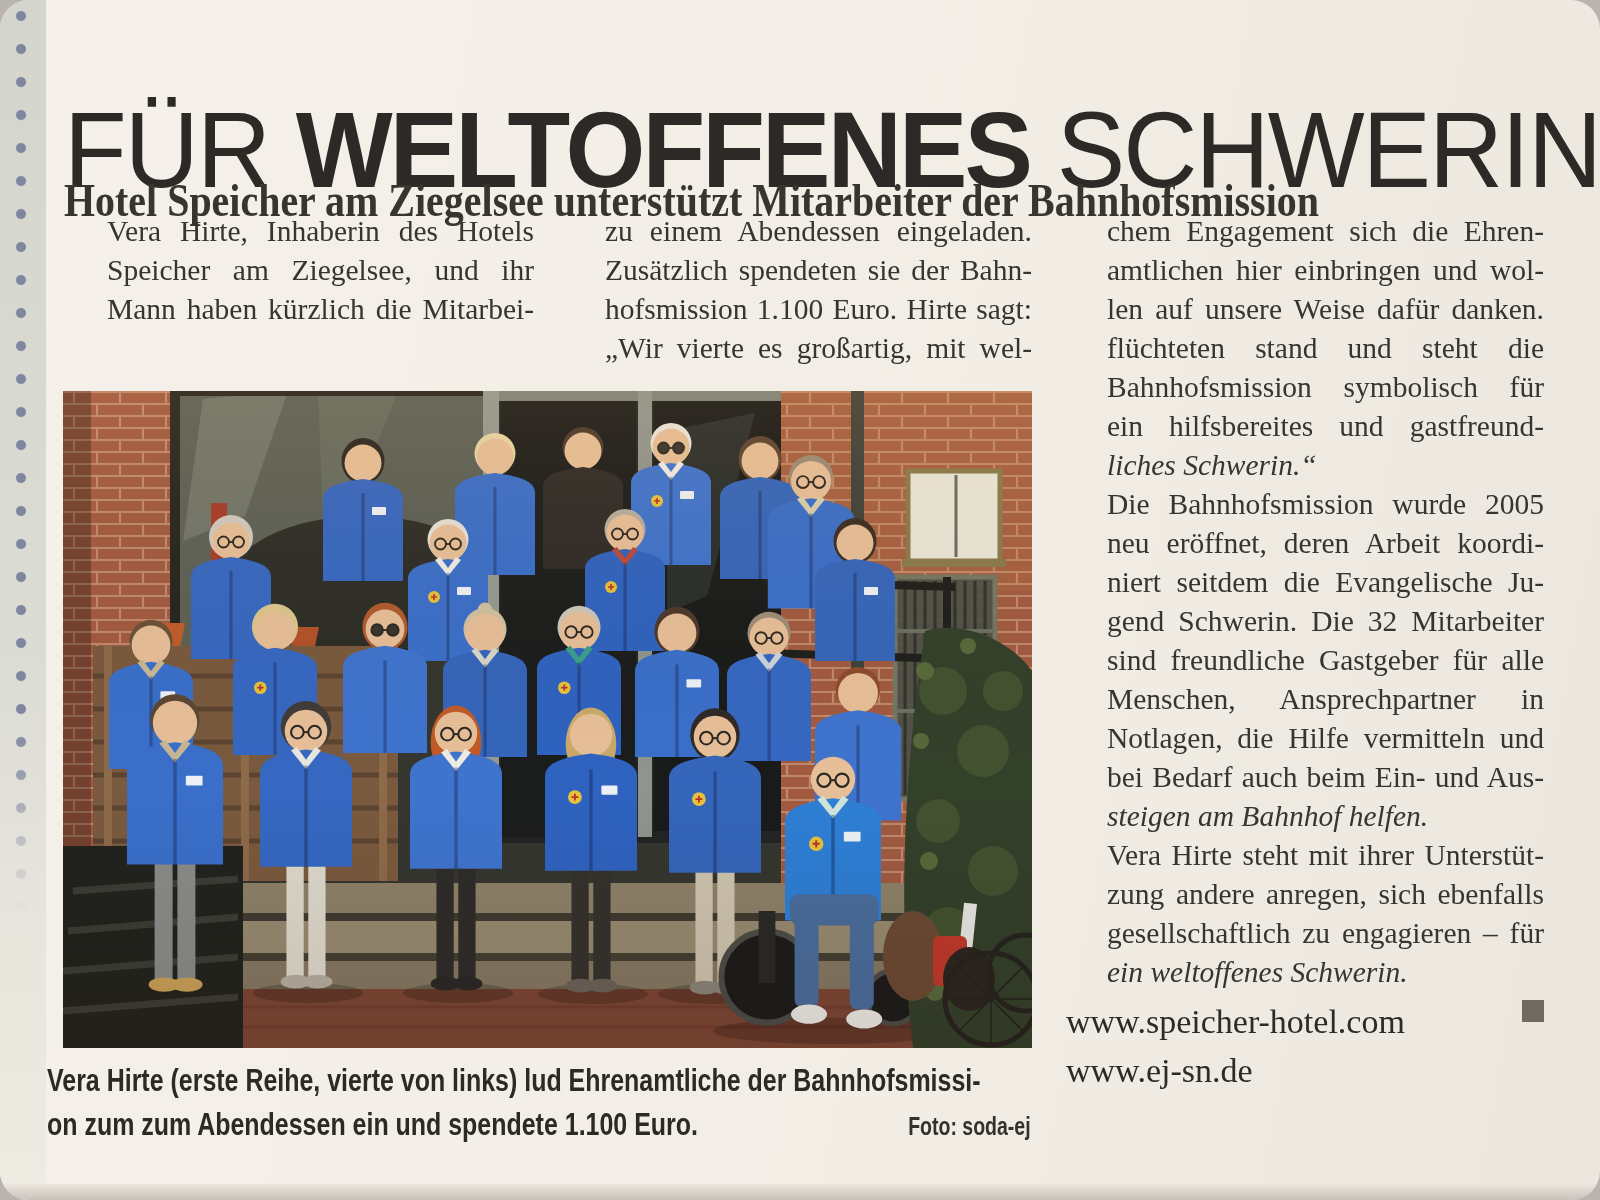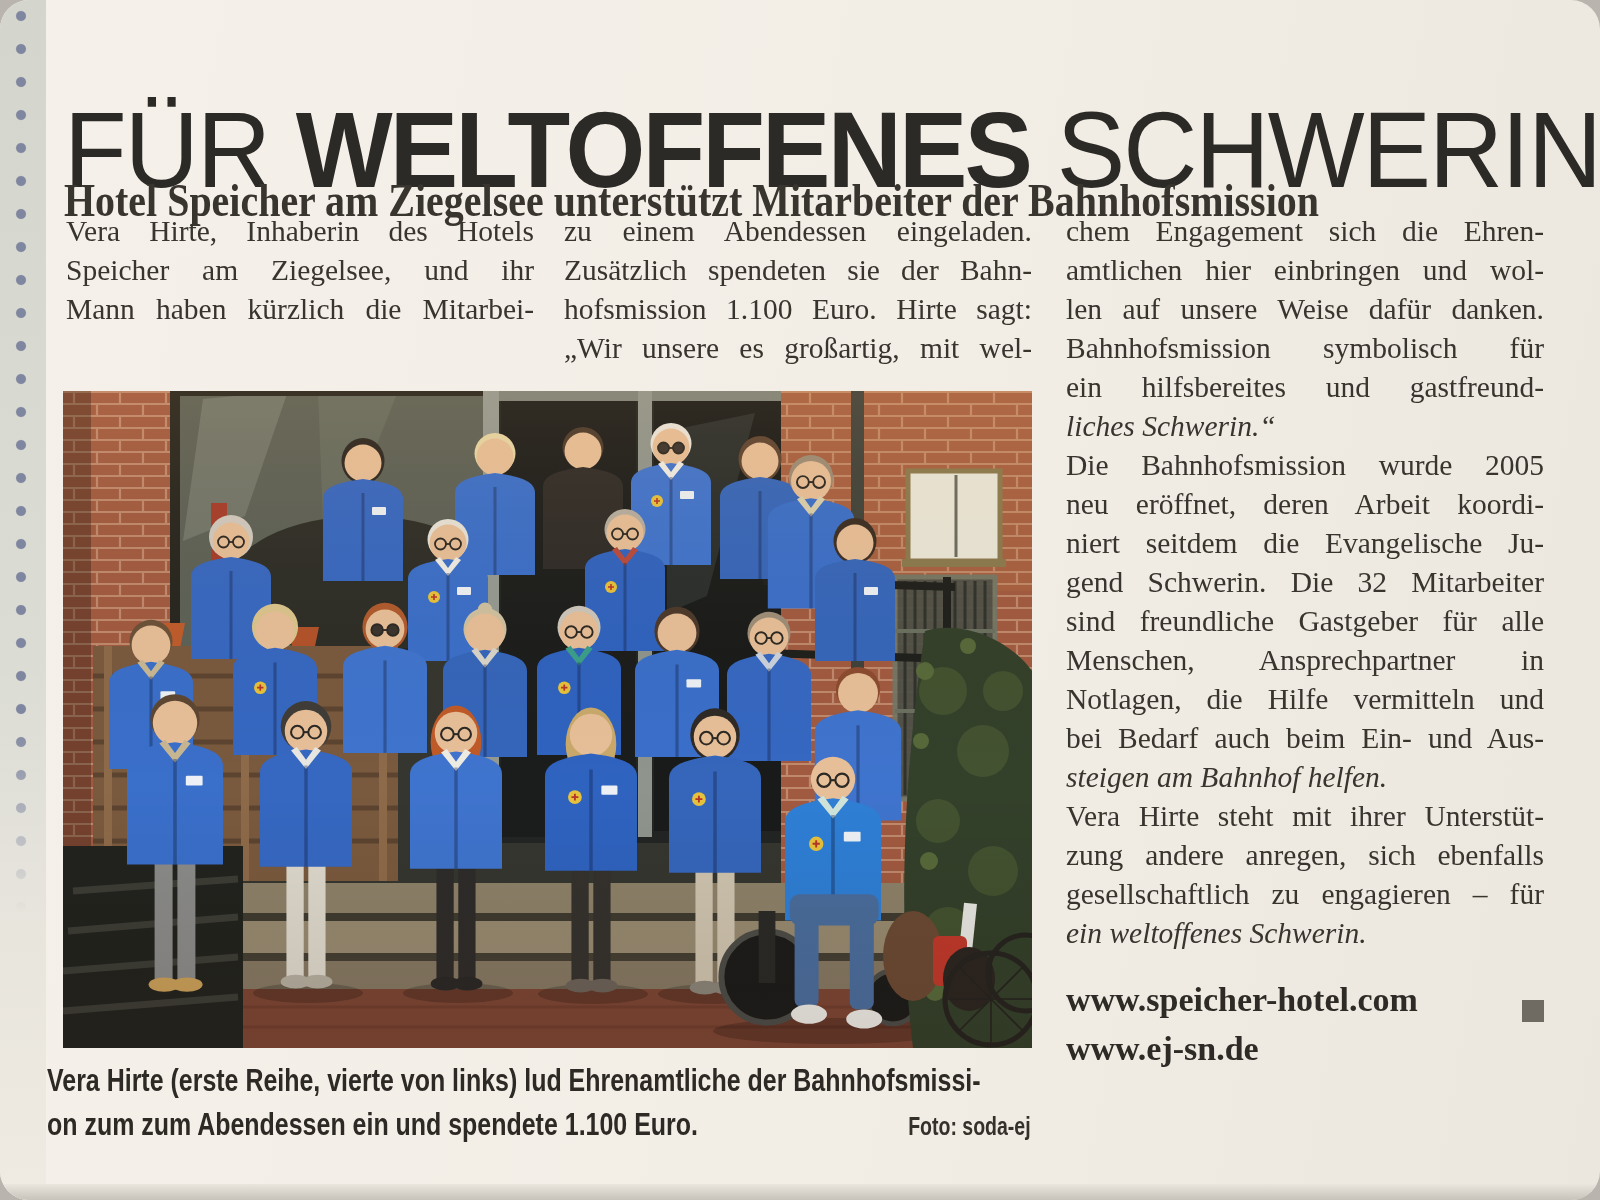--- a/index.html
+++ b/index.html
@@ -18,27 +18,27 @@
   .headline{position:absolute;left:64px;top:24px;white-space:nowrap;
     font-family:"Liberation Sans",sans-serif;font-size:108px;line-height:1.0;
     color:#2c2a27;letter-spacing:-2px;font-weight:400;
     transform:scaleX(.95);transform-origin:left top;}
   .headline .hl-emph{font-weight:800;letter-spacing:-3px;}
   .subheadline{position:absolute;left:64px;top:134px;white-space:nowrap;
     font-family:"Liberation Serif",serif;font-weight:700;font-size:47px;color:#38342e;
     transform:scaleX(.85);transform-origin:left top;}
   .col{position:absolute;top:212px;font-size:29.5px;color:#38342e;}
   .col .tline{height:39px;line-height:39px;white-space:nowrap;
-    text-align:justify;text-align-last:justify;}
+    text-align:justify;text-align-last:justify;margin-left:41px;}
   .col .tline.flush{text-align-last:left;font-style:italic;}
   #col1{left:66px;width:468px;}
   #col2{left:564px;width:468px;}
   #col3{left:1066px;width:478px;height:986px;}
   .endmark{position:absolute;right:0;top:788px;width:22px;height:22px;background:#6f6b63;}
-  .weblinks{margin-top:22px;font-weight:700;font-size:34px;color:#2e2b26;}
+  .weblinks{margin-top:5px;font-weight:400;font-size:34px;color:#2e2b26;}
   .weblinks div{height:49px;line-height:49px;}
   .photo-wrap{position:absolute;left:63px;top:391px;width:969px;height:657px;background:#3a3b33;}
   .photo-wrap svg{display:block;}
   .caption{position:absolute;left:47px;top:1058px;width:1265px;
     font-family:"Liberation Sans",sans-serif;font-weight:700;font-size:32px;color:#2d2a25;
     transform:scaleX(.78);transform-origin:left top;}
   .caption .cap-line{height:44px;line-height:44px;white-space:nowrap;}
   .caption .cap-line2{display:flex;align-items:baseline;}
   .caption .credit{margin-left:auto;font-size:25px;font-weight:700;color:#34302a;padding-right:4px;}
 </style>
@@ -57,28 +57,29 @@
 
   <div id="col1" class="col">
       <div class="tline">Vera Hirte, Inhaberin des Hotels</div>
       <div class="tline">Speicher am Ziegelsee, und ihr</div>
       <div class="tline">Mann haben kürzlich die Mitarbei-</div>
     </div>
   <div id="col2" class="col">
       <div class="tline">zu einem Abendessen eingeladen.</div>
       <div class="tline">Zusätzlich spendeten sie der Bahn-</div>
       <div class="tline">hofsmission 1.100 Euro. Hirte sagt:</div>
-      <div class="tline">„Wir unsere es großartig, mit wel-</div>
+      <div class="tline">„Wir vierte es großartig, mit wel-</div>
     </div>
 
   <div id="col3" class="col">
     <div>
         <div class="tline">chem Engagement sich die Ehren-</div>
         <div class="tline">amtlichen hier einbringen und wol-</div>
         <div class="tline">len auf unsere Weise dafür danken.</div>
+        <div class="tline">flüchteten stand und steht die</div>
         <div class="tline">Bahnhofsmission symbolisch für</div>
         <div class="tline">ein hilfsbereites und gastfreund-</div>
         <div class="tline flush">liches Schwerin.“</div>
         <div class="tline">Die Bahnhofsmission wurde 2005</div>
         <div class="tline">neu eröffnet, deren Arbeit koordi-</div>
         <div class="tline">niert seitdem die Evangelische Ju-</div>
         <div class="tline">gend Schwerin. Die 32 Mitarbeiter</div>
         <div class="tline">sind freundliche Gastgeber für alle</div>
         <div class="tline">Menschen, Ansprechpartner in</div>
         <div class="tline">Notlagen, die Hilfe vermitteln und</div>

